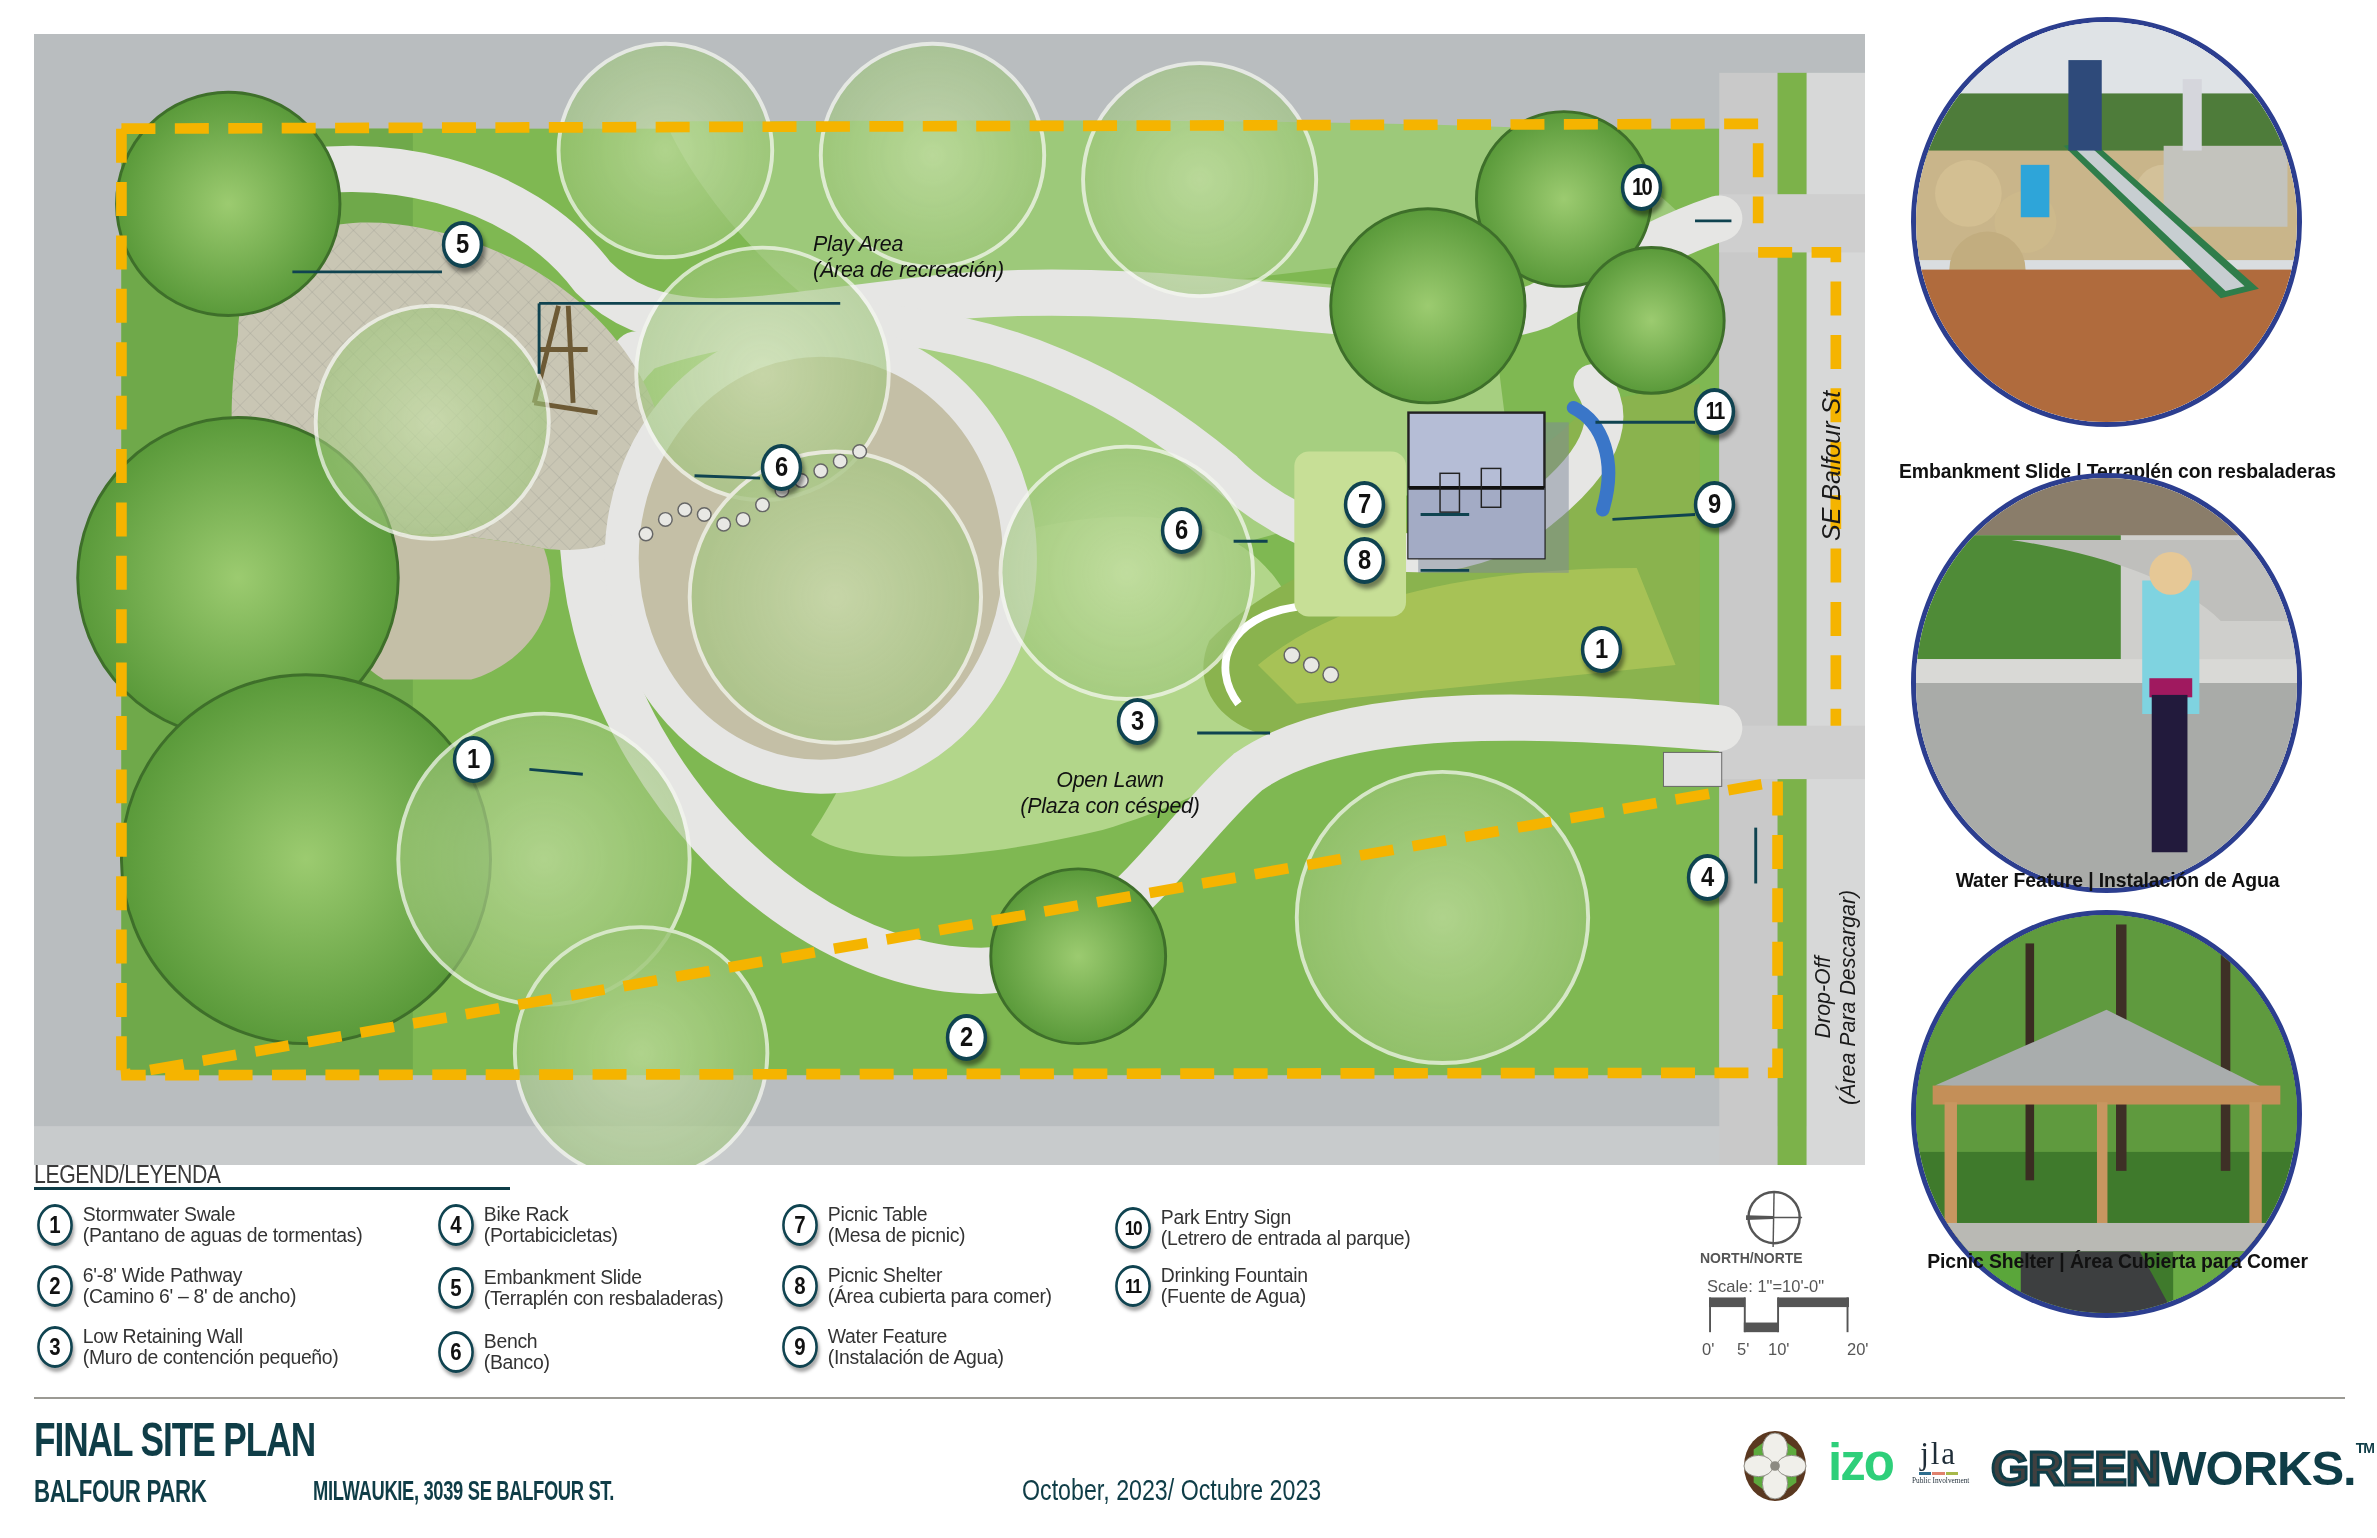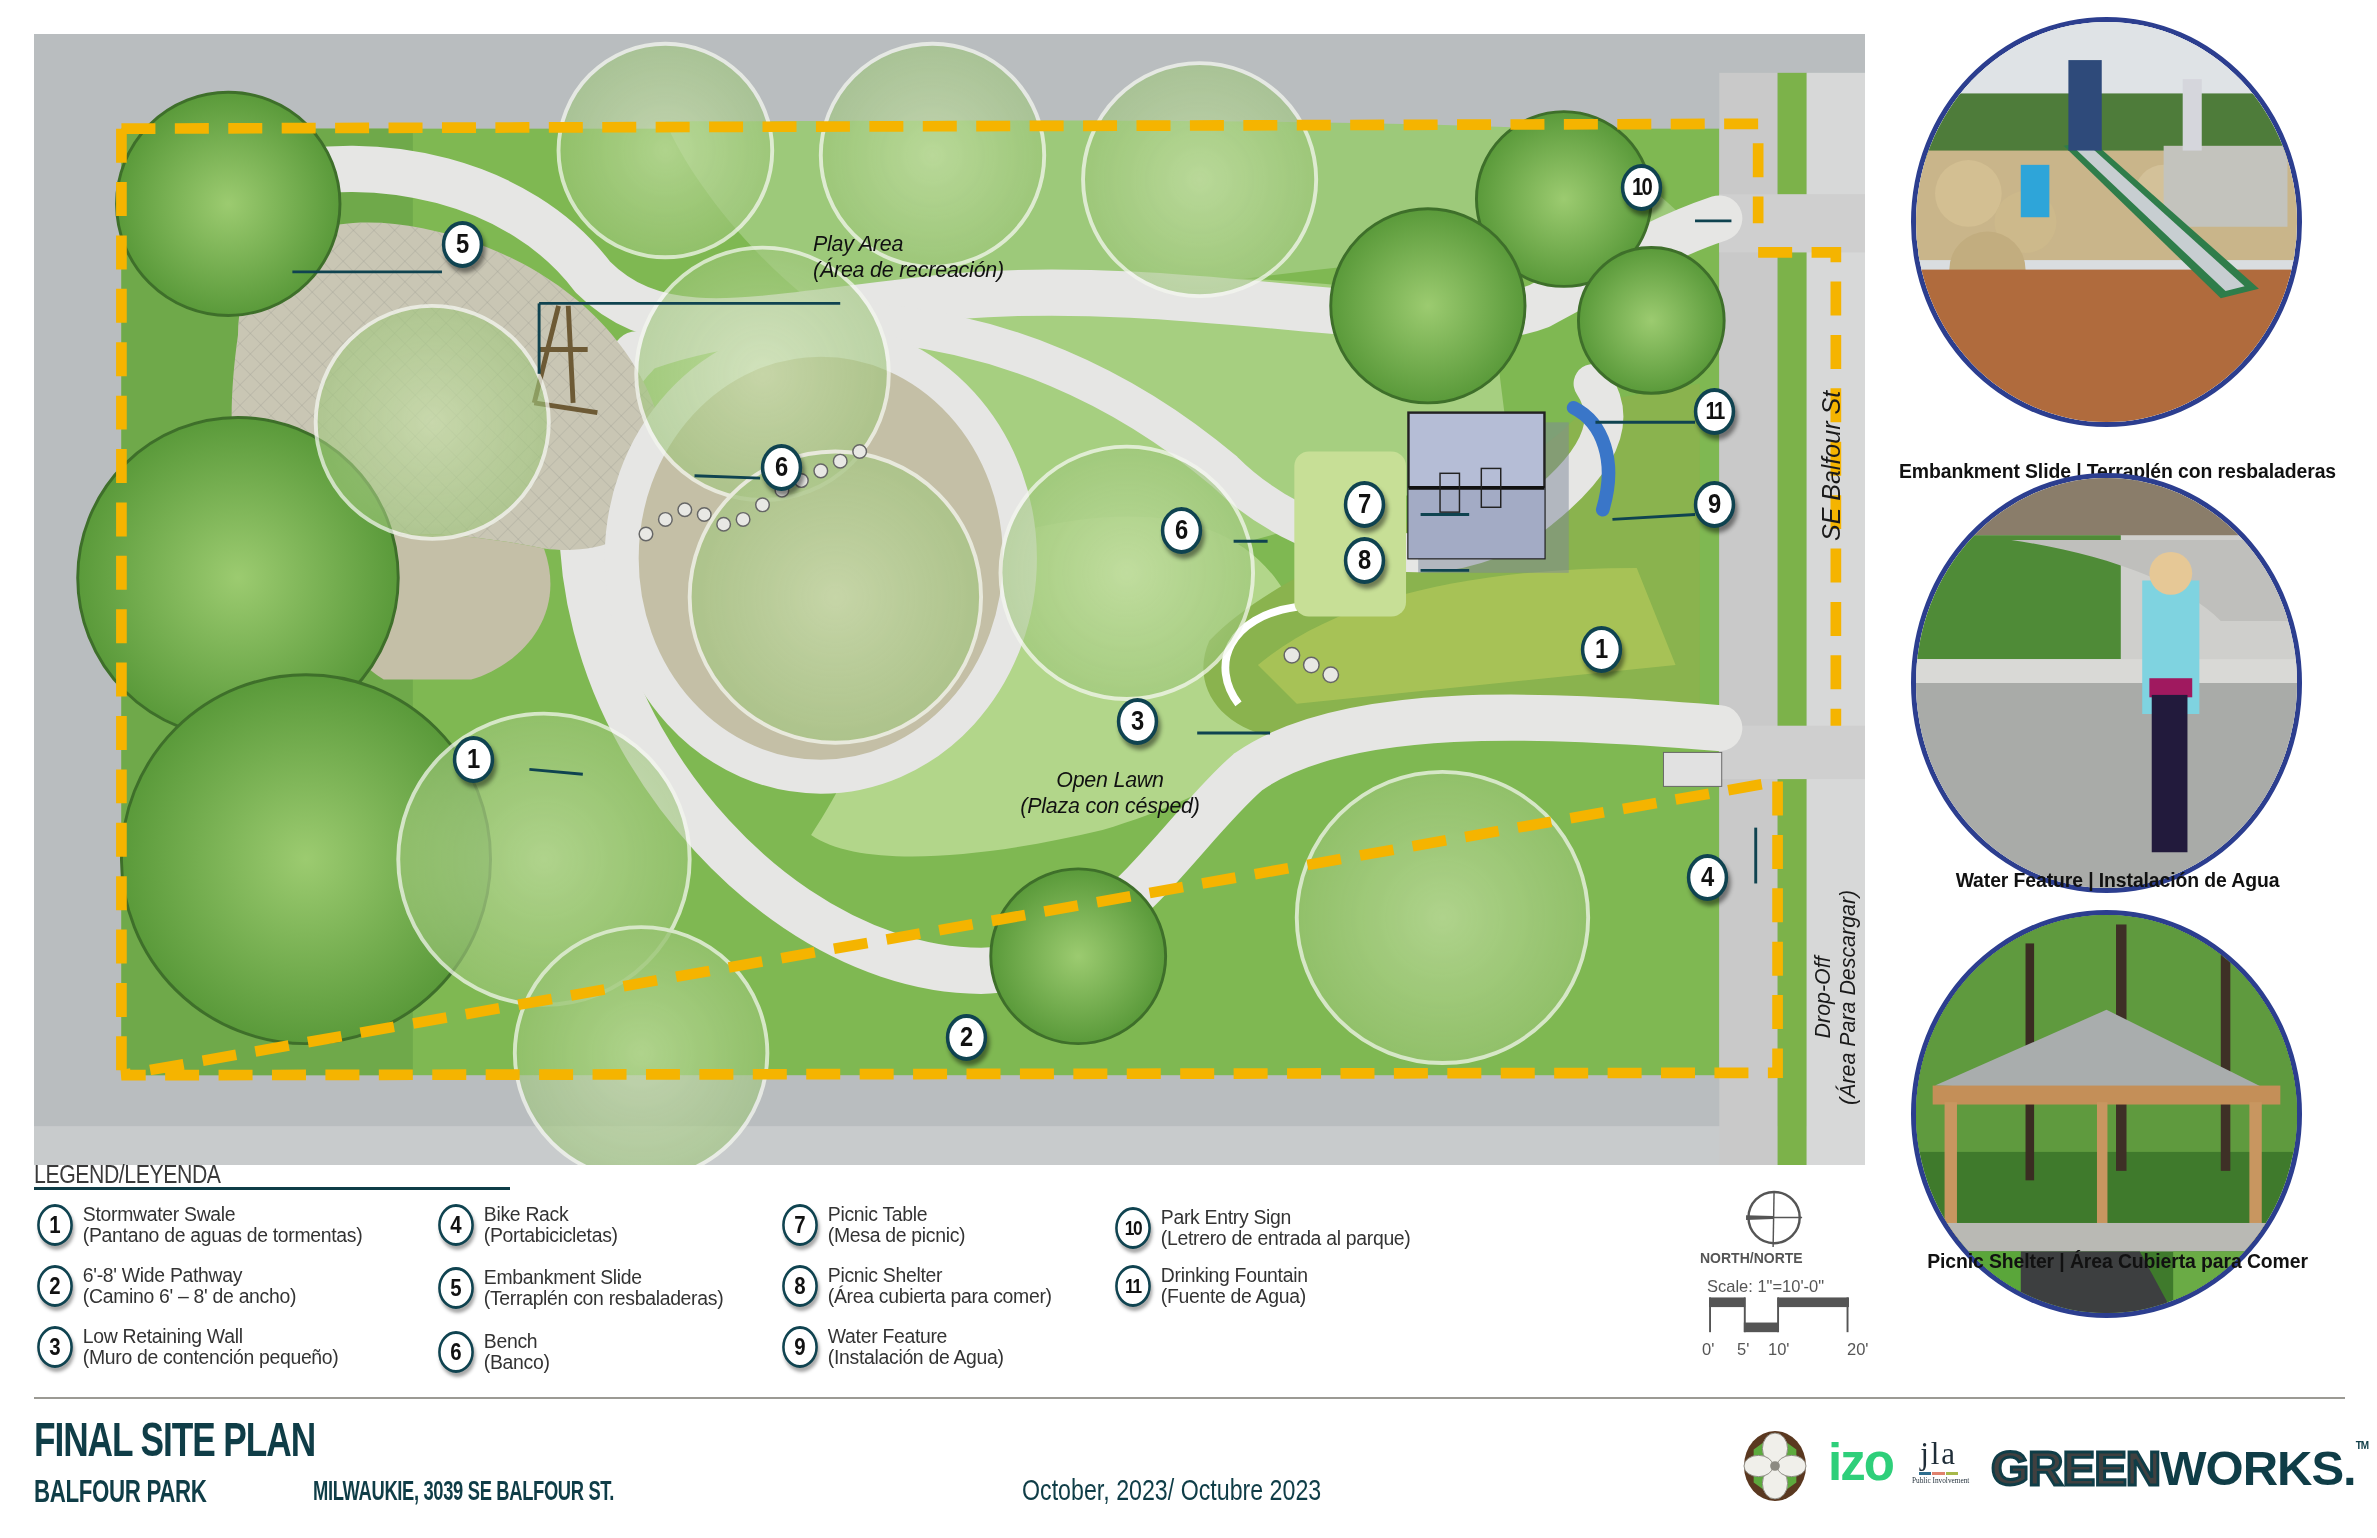--- a/index.html
+++ b/index.html
@@ -50,21 +50,21 @@
 
   .logo-flower { position: absolute; left: 1743px; top: 1430px; width: 64px; height: 72px; }
   .logo-izo { position: absolute; left: 1828px; top: 1433px; font-size: 51px; font-weight: bold; color: #2ecf7a; letter-spacing: -1.9px; }
   .logo-jla { position: absolute; left: 1912px; top: 1437px; width: 53px; text-align: center; }
   .logo-jla .jla-main { font-family: "Liberation Serif", serif; font-size: 31px; color: #1f2d38; letter-spacing: 1.9px; line-height: 34px; }
   .logo-jla .jla-bar { display: flex; justify-content: center; gap: 1px; margin: 1px auto 1px; }
   .logo-jla .jla-bar i { width: 12.6px; height: 2.9px; display: block; }
   .logo-jla .jla-sub { font-family: "Liberation Serif", serif; font-size: 7.3px; color: #1f2d38; white-space: nowrap; }
   .logo-greenworks { position: absolute; left: 1991px; top: 1440px; font-size: 49px; font-weight: bold; color: #0f3d47; letter-spacing: -1px; white-space: nowrap; }
   .logo-greenworks .outline { color: #404040; -webkit-text-stroke: 2.9px #0f3d47; }
-  .logo-greenworks .tm { font-size: 10px; vertical-align: top; -webkit-text-stroke: 0; }
+  .logo-greenworks .tm { font-size: 14px; vertical-align: top; -webkit-text-stroke: 0; }
 </style>
 </head>
 <body>
 
 <div class="map">
   <svg class="base" viewBox="0 0 3770 2330" preserveAspectRatio="none">
     <defs>
       <pattern id="grid" width="30" height="30" patternUnits="userSpaceOnUse" patternTransform="rotate(45)">
         <path d="M0 0 L0 30 M0 0 L30 0" stroke="#9a9a90" stroke-width="1.2" fill="none"></path>
       </pattern>

